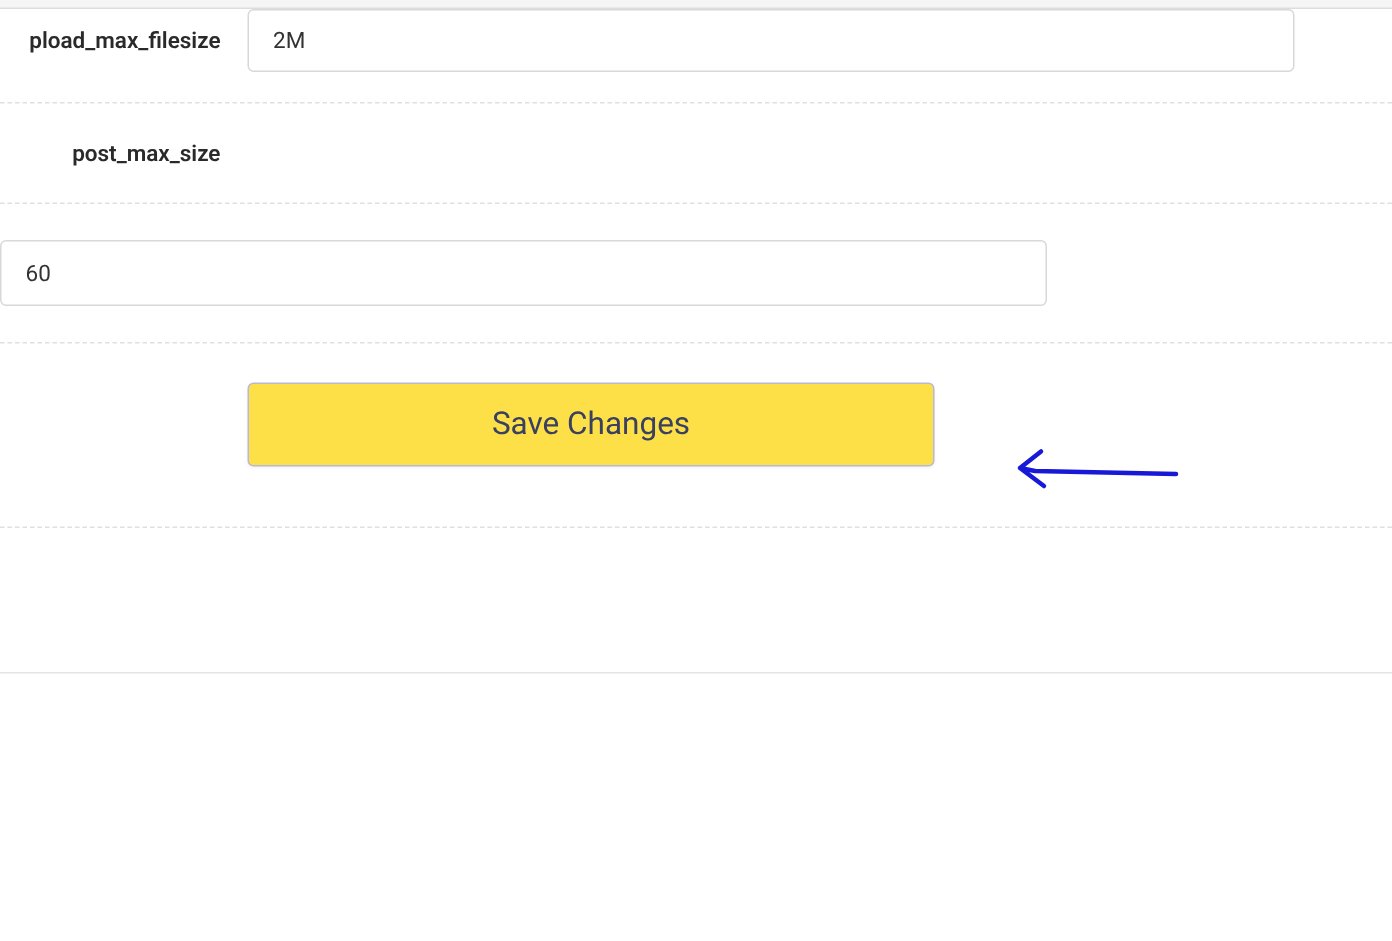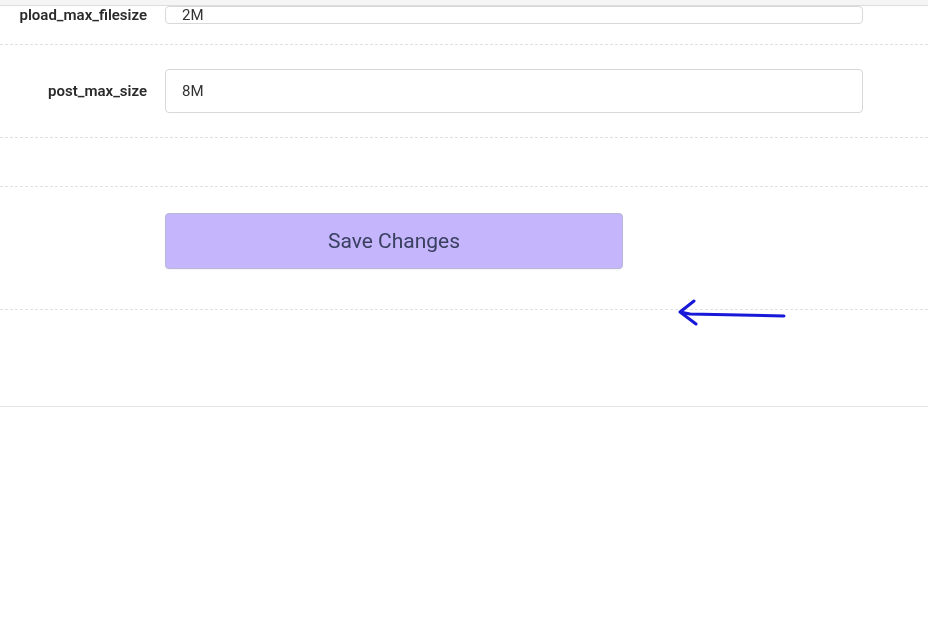--- a/index.html
+++ b/index.html
@@ -44,33 +44,33 @@
       height: 44px;
       border: 1px solid #d8d8d8;
       border-radius: 4px;
       padding: 0 16px;
       font-size: 15px;
       color: #333;
       font-family: inherit;
       outline: none;
     }
     .form-input.tight {
-      height: 18px;
+      height: 42px;
     }
     .button-section {
       padding-top: 26px;
       padding-left: 165px;
       padding-bottom: 40px;
       border-bottom: 1px dashed #e0e0e0;
     }
     .action-button {
       display: block;
       width: 458px;
       height: 56px;
-      background: #c4b5fd;
+      background: #fde047;
       border: 1px solid #b8b8d8;
       border-radius: 4px;
       font-size: 21px;
       color: #3a4060;
       font-family: inherit;
       cursor: pointer;
       margin-bottom: 10px;
       box-shadow: 0 1px 2px rgba(0,0,0,0.05);
     }
     .action-button:last-child {
@@ -92,24 +92,24 @@
 
 <div class="top-edge"></div>
 
 <div class="form-row first">
   <label class="form-label">pload_max_filesize</label>
   <input type="text" class="form-input tight" value="2M" style="">
 </div>
 
 <div class="form-row">
   <label class="form-label">post_max_size</label>
-  <input type="text" class="form-input" value="8M" style="">
 </div>
 
 <div class="form-row">
+  <input type="text" class="form-input" value="60" style="">
 </div>
 
 <div class="button-section">
   <button class="action-button">Save Changes</button>
 </div>
 
 <div class="bottom-line"></div>
 
 <div class="arrow-container">
   <svg width="120" height="40" viewBox="0 0 120 40">

